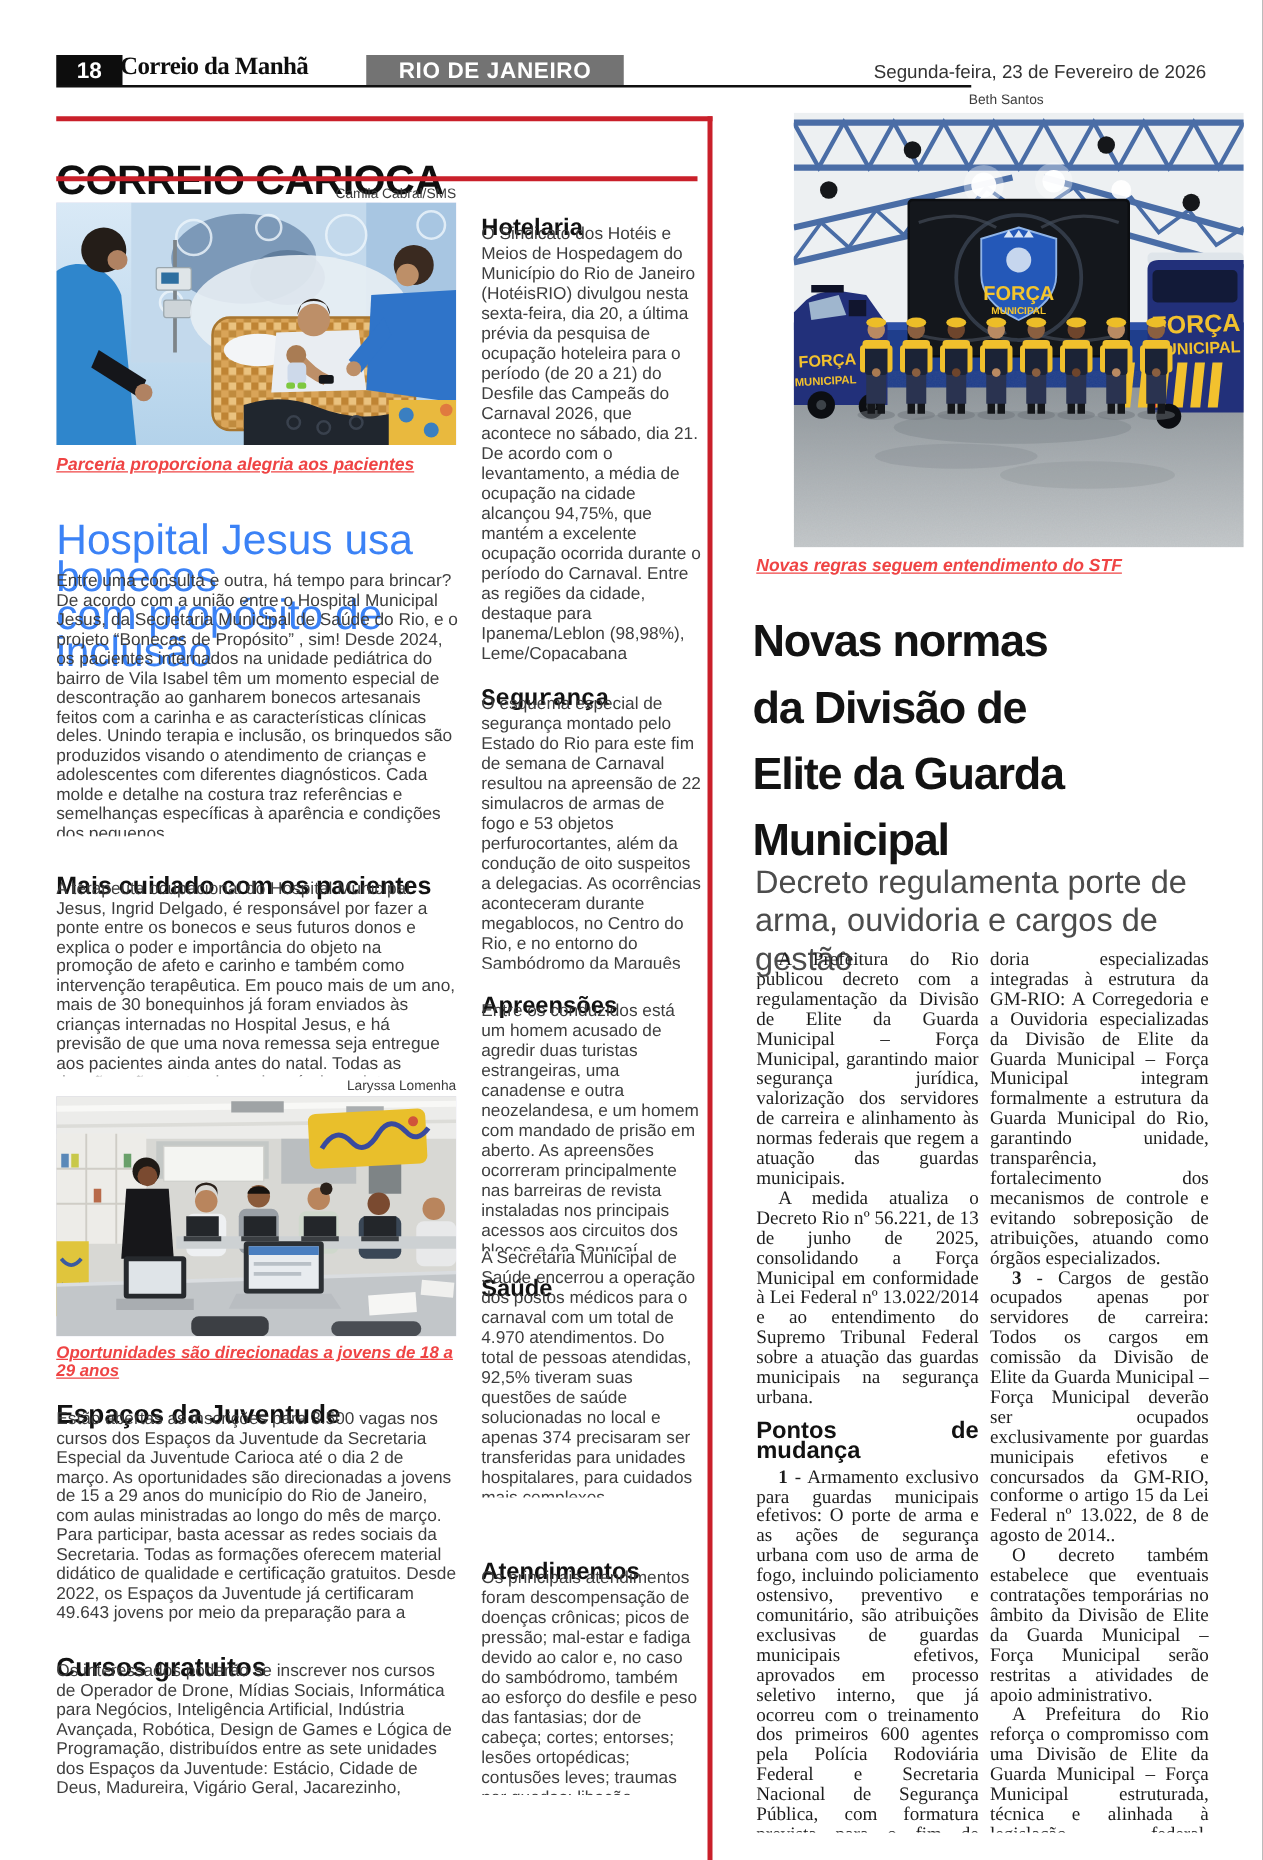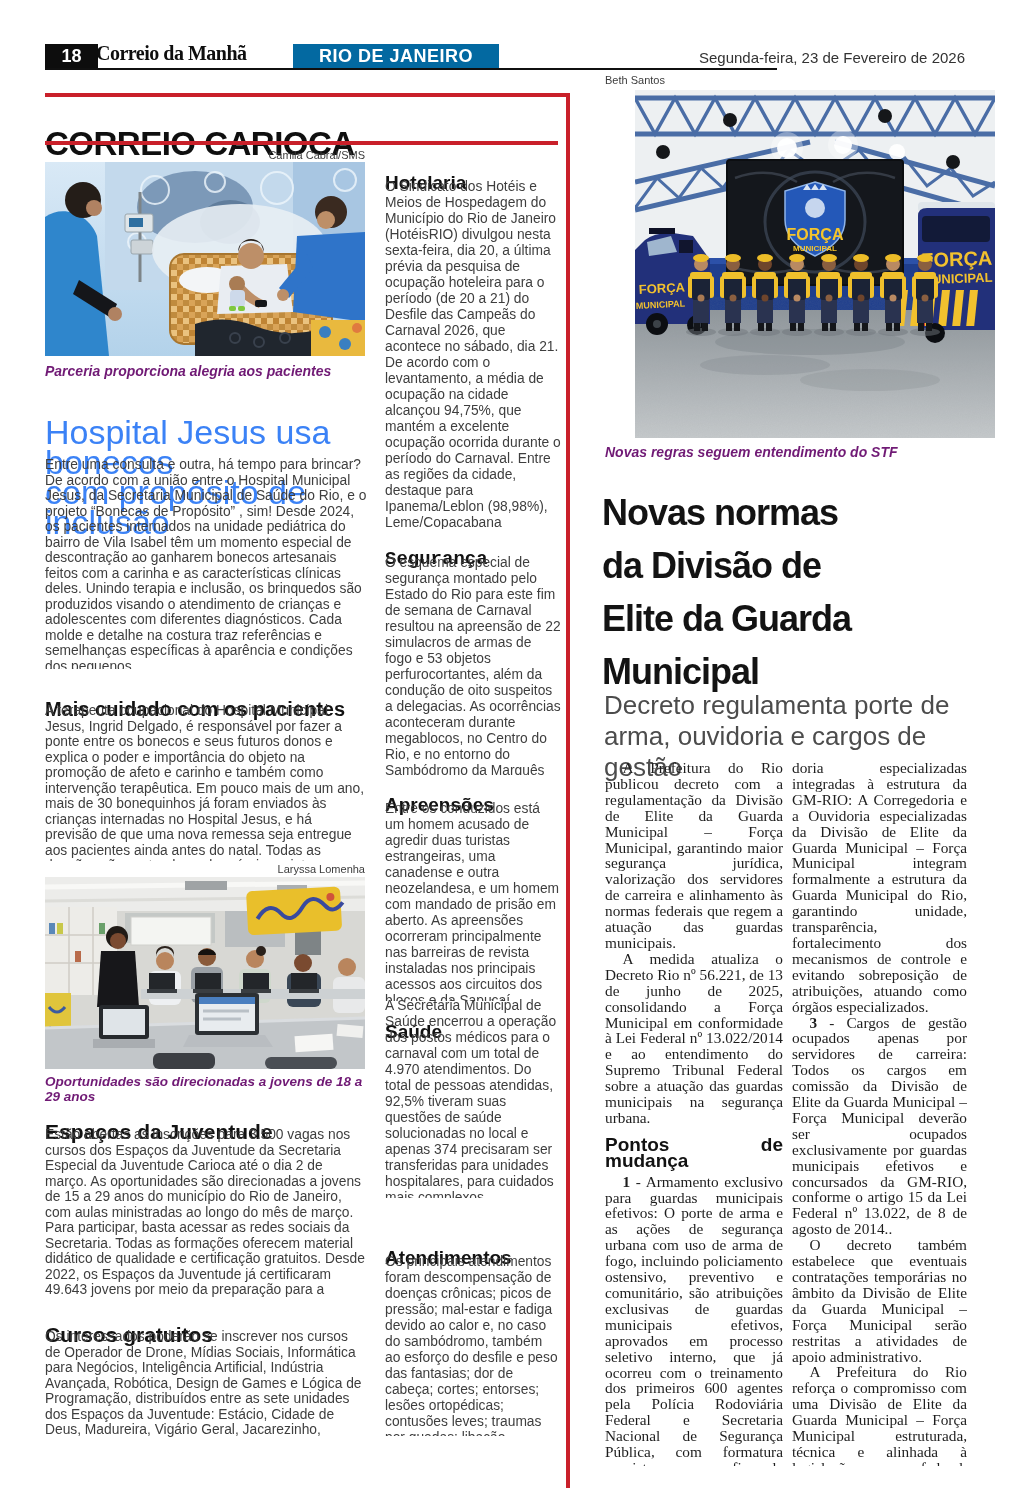--- a/index.html
+++ b/index.html
@@ -5,38 +5,38 @@
   html,body{margin:0;padding:0;background:#888;}
   .page{position:relative;width:1010px;height:1488px;background:#ffffff;overflow:hidden;
         font-family:"Liberation Sans",sans-serif;margin:0 auto;}
   [data-name]{box-sizing:border-box;}
 
   
   .pagenum-box{position:absolute;left:45px;top:44px;width:53px;height:24px;background:#0d0d0d;
                color:#fff;font-weight:700;font-size:18px;text-align:center;line-height:24px;}
   .logo{position:absolute;left:96px;top:42px;font-family:"Liberation Serif",serif;font-weight:700;
         font-size:20px;letter-spacing:-0.5px;color:#0e0e0e;}
-  .section-box{position:absolute;left:293px;top:44px;width:206px;height:24px;background:#0369a1;
+  .section-box{position:absolute;left:293px;top:44px;width:206px;height:24px;background:#737373;
                color:#fff;font-weight:700;font-size:18px;letter-spacing:0.5px;text-align:center;line-height:24px;}
   .date{position:absolute;right:45px;top:49px;font-size:15px;color:#333;}
   .header-rule{position:absolute;left:45px;top:68px;width:732px;height:2px;background:#101010;}
 
   
   .red-box{position:absolute;left:45px;top:93px;width:525px;height:1445px;
            border-top:4px solid #c9202a;border-right:4px solid #c9202a;border-bottom:4px solid #c9202a;}
   .red-box > *{position:absolute;}
   .carioca-title{left:0;top:6px;font-size:33px;font-weight:800;letter-spacing:-0.5px;color:#0f0f0f;}
   .title-rule{left:0;top:44px;width:513px;height:4px;background:#c9202a;}
   .credit{font-size:11px;color:#3c3c3c;}
   .credit.c1{left:0;top:52px;width:320px;text-align:right;}
   .credit.c2{left:0;top:766px;width:320px;text-align:right;}
   .photo{overflow:hidden;background:#dde;}
   .photo1{left:0;top:65px;width:320px;height:194px;}
   .photo2{left:0;top:780px;width:320px;height:192px;}
-  .caption{font-style:italic;font-size:14px;font-weight:700;color:#701a75;}
+  .caption{font-style:italic;font-size:14px;font-weight:700;color:#ef4444;text-decoration:underline;}
   .caption.cap1{left:0;top:266px;width:320px;}
   .caption.cap2{left:0;top:977px;width:322px;font-size:13.5px;}
   .left-headline{left:0;top:292px;width:330px;font-size:34px;line-height:30px;font-weight:400;color:#3b82f6;white-space:pre-line;}
   .body-sans{font-size:13.8px;line-height:15.5px;color:#3e3e3e;overflow:hidden;}
   .b1{left:0;top:360px;width:322px;height:212px;}
   .sub{font-size:20px;font-weight:700;color:#121212;}
   .s1{left:0;top:581px;}
   .b2{left:0;top:606px;width:322px;height:158px;}
   .s2{left:0;top:1002px;font-size:21px;}
   .b3{left:0;top:1030px;width:322px;height:172px;}
@@ -45,21 +45,21 @@
 
   .brief-h{left:340px;width:176px;font-size:19px;font-weight:700;color:#121212;}
   .brief-b{left:340px;width:176px;font-size:13.8px;line-height:16px;color:#3e3e3e;overflow:hidden;}
   .bh0{top:56px;}  .bb0{top:82px;height:350px;}
   .bh1{top:432px;font-family:Liberation Mono, monospace;} .bb1{top:458px;height:220px;}
   .bh2{top:678px;} .bb2{top:704px;height:200px;}
   .bh3{top:905px;} .bb3{top:901px;height:200px;}
   .bh4{top:1131px;}.bb4{top:1157px;height:182px;}
 
   
-  .credit.c3{position:absolute;left:605px;top:74px;width:360px;text-align:left;}
+  .credit.c3{position:absolute;left:625px;top:74px;width:360px;text-align:center;}
   .photo3{position:absolute;left:605px;top:90px;width:420px;height:348px;overflow:hidden;text-align:center;}
   .caption.cap3{position:absolute;left:605px;top:444px;width:360px;font-size:14px;}
   .main-headline{position:absolute;left:602px;top:462px;width:400px;font-size:36px;line-height:53px;
                  font-weight:700;letter-spacing:-1px;color:#131313;white-space:pre-line;}
   .deck{position:absolute;left:604px;top:690px;width:395px;font-size:26px;line-height:31px;
         font-weight:400;color:#4c4c4c;white-space:pre-line;}
   .serif-col{position:absolute;top:760px;height:706px;overflow:hidden;
              font-family:"Liberation Serif",serif;font-size:15.3px;line-height:15.9px;color:#1d1d1d;
              text-align:justify;}
   .col1{left:605px;width:178px;}

